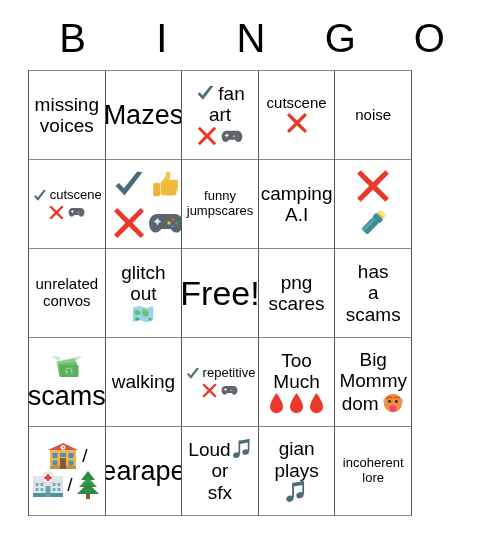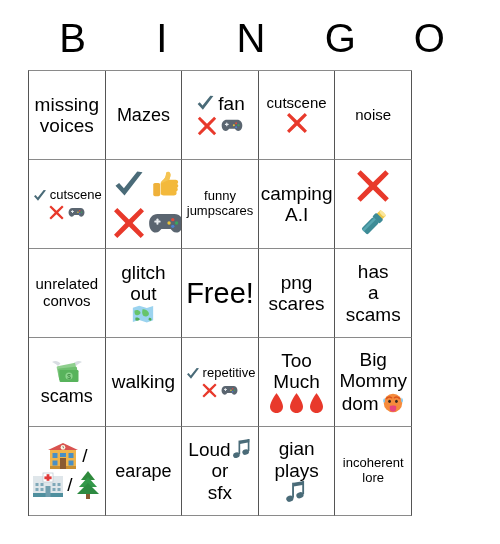--- a/index.html
+++ b/index.html
@@ -83,21 +83,21 @@
     justify-content: center;
     gap: 2px;
     width: 100%;
     white-space: nowrap;
   }
 
   
   .t-xs   { font-size: 13px; }
   .t-sm   { font-size: 15px; }
   .t-md   { font-size: 19px; }
-  .t-lg   { font-size: 18px; }
+  .t-lg   { font-size: 27px; }
 
   
   .icon {
     display: inline-block;
     vertical-align: middle;
     flex: none;
   }
   .ico-check   { color: #4a6b78; }
   .ico-cross   { color: #e8392b; }
 
@@ -116,21 +116,21 @@
     grid-template-columns: 1fr 1fr;
     grid-template-rows: 1fr 1fr;
     gap: 1px;
     place-items: center;
     width: 100%;
     height: 100%;
     padding: 4px;
     box-sizing: border-box;
   }
 
-  .free-text { font-size: 29px; }
+  .free-text { font-size: 34px; }
 </style>
 </head>
 <body>
 
 <div id="card">
 
   <div id="header-row">
     <div class="header-letter">B</div>
     <div class="header-letter">I</div>
     <div class="header-letter">N</div>
@@ -156,20 +156,21 @@
     <div class="cell">
       <div class="cell-inner">
         <div class="line t-md">
           <span class="icon ico-check">
             <svg class="icon" width="21" height="21" viewBox="0 0 24 24">
                 <path d="M3 12.5 L9 19 L21 3.5 L17.5 3 L8.6 14.2 L5.4 10.6 Z" fill="currentColor"></path>
               </svg>
           </span>
           <span>fan</span>
         </div>
+        <div class="line t-md">art</div>
         <div class="line emoji-row">
           <span class="icon ico-cross">
             <svg class="icon" width="22" height="22" viewBox="0 0 24 24">
                 <path d="M4.2 2 L12 9.6 L19.8 2 L22 4.2 L14.4 12 L22 19.8 L19.8 22 L12 14.4 L4.2 22 L2 19.8 L9.6 12 L2 4.2 Z" fill="currentColor"></path>
               </svg>
           </span>
           <span class="icon">
             <svg class="icon" width="22" height="17" viewBox="0 0 32 22">
               <path d="M8.5 2.5h15c4.6 0 7.5 3.6 7.5 8.2 0 4.6-2.3 8.3-5.8 8.3-2.6 0-3.6-1.8-5.1-3.2h-8.2c-1.5 1.4-2.5 3.2-5.1 3.2C3.3 19 1 15.3 1 10.7 1 6.1 3.9 2.5 8.5 2.5z" fill="#5a6570"></path>
               <rect x="5.6" y="8.4" width="5.6" height="1.8" rx="0.8" fill="#e9edf0"></rect>

